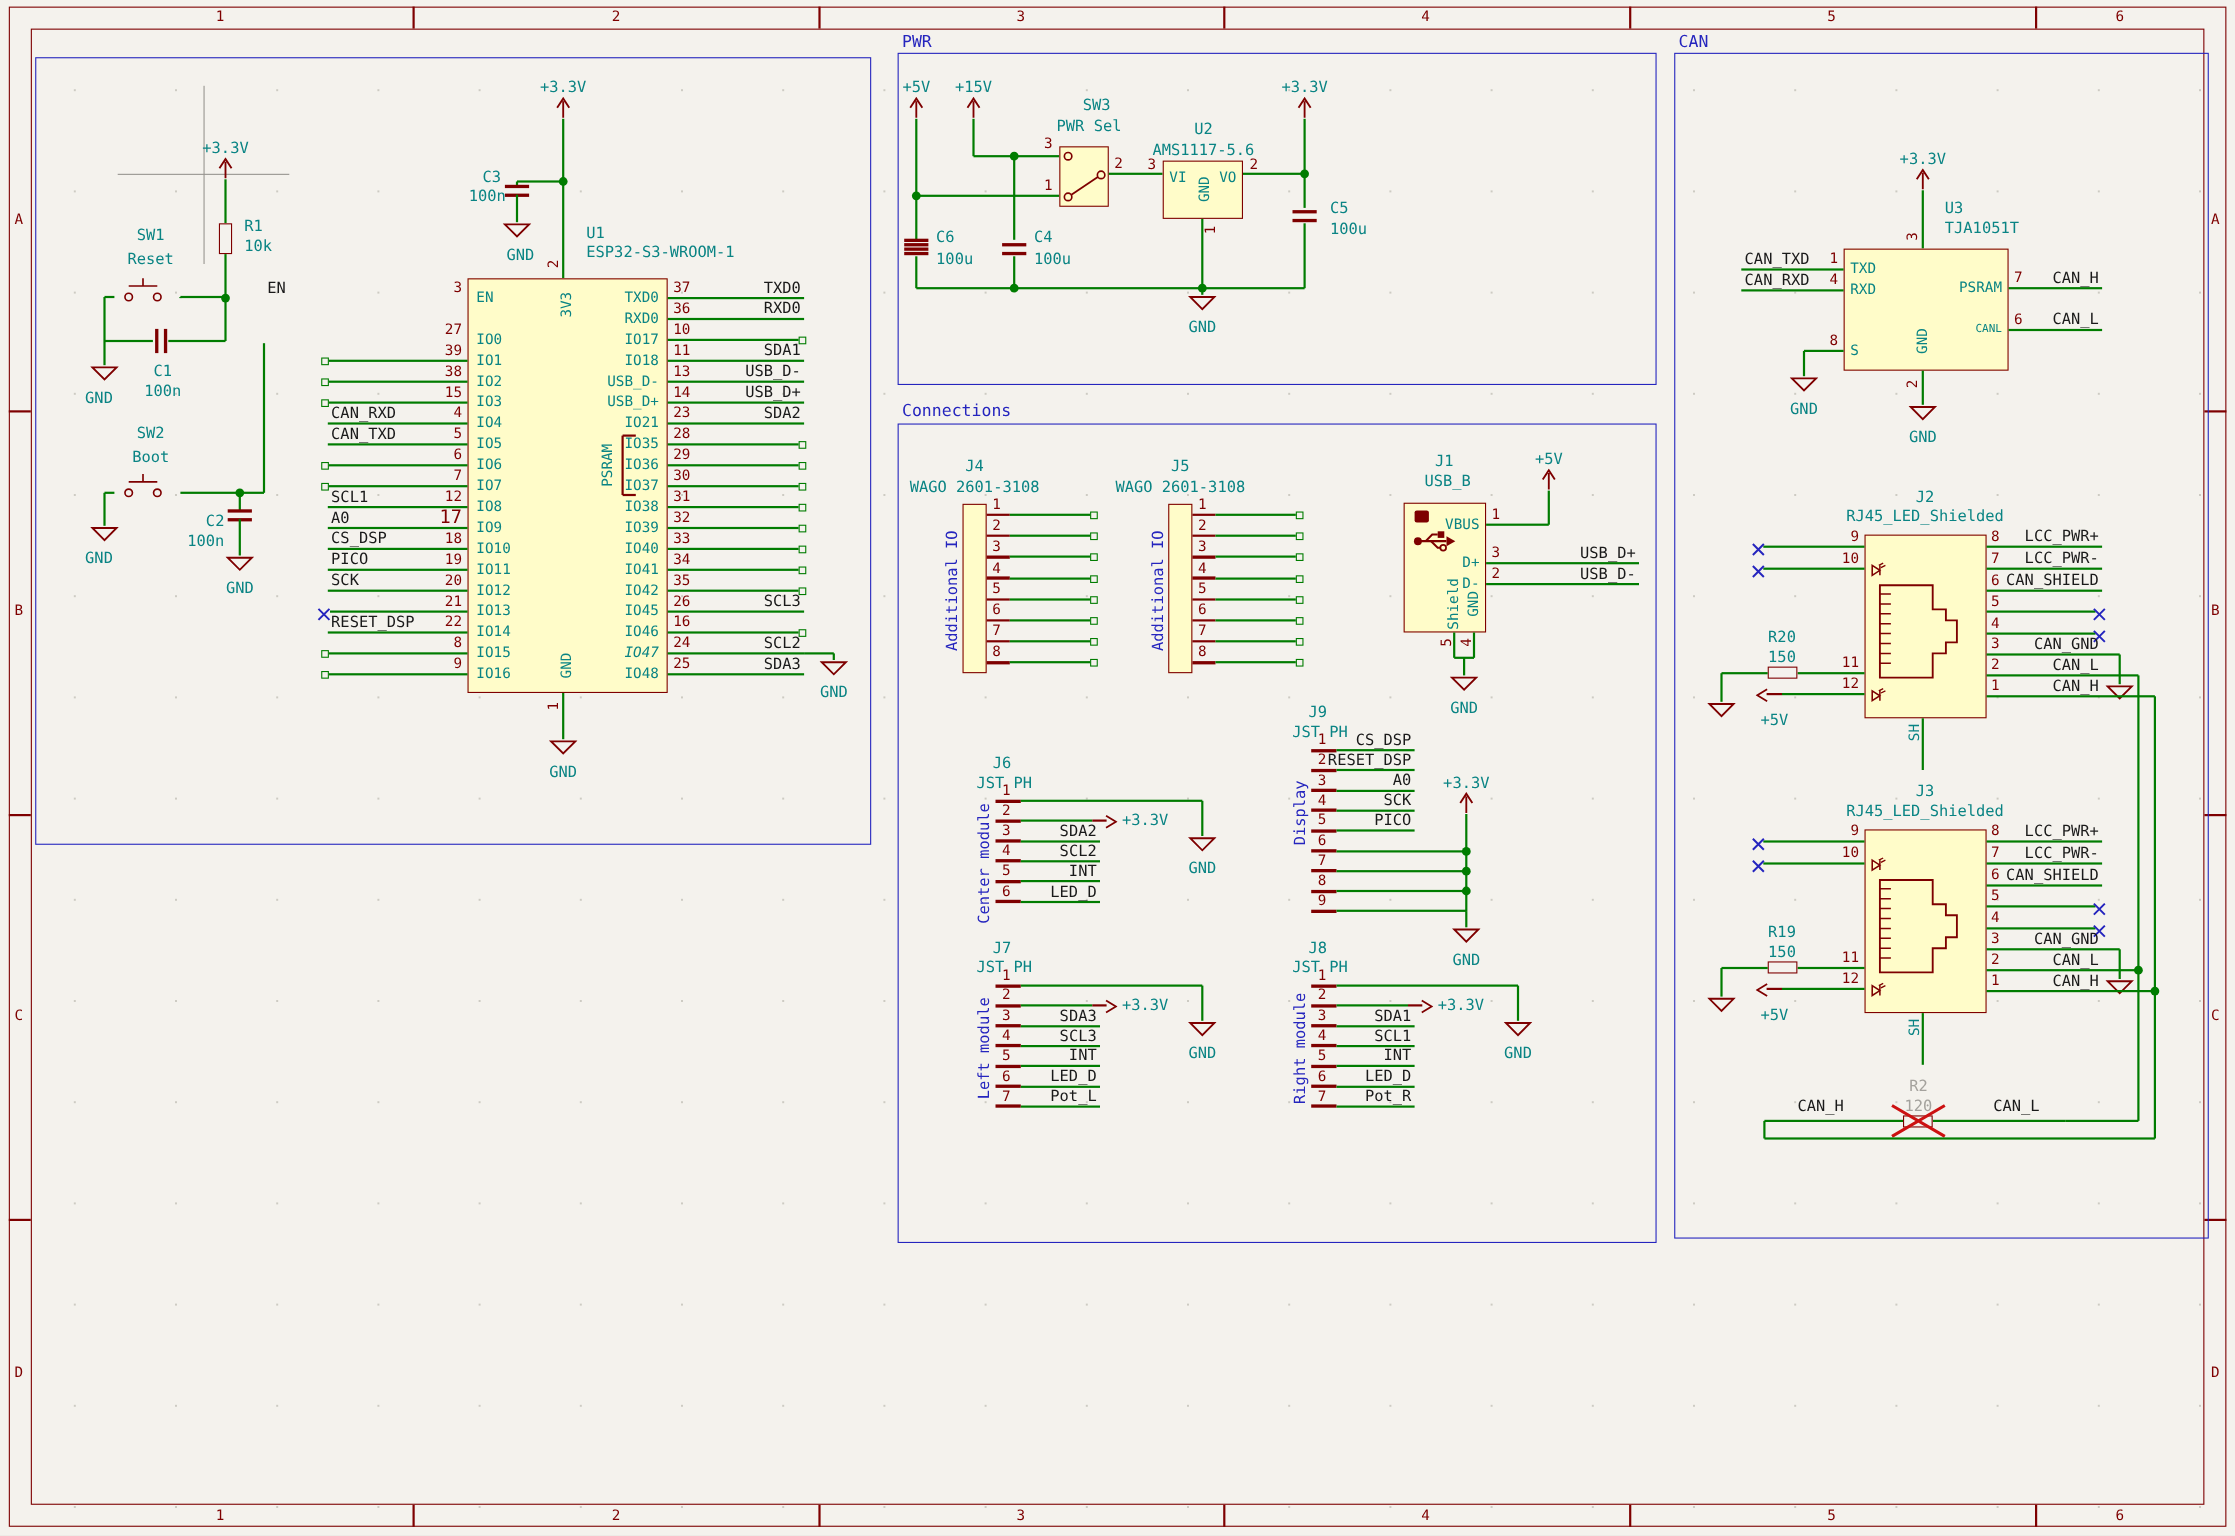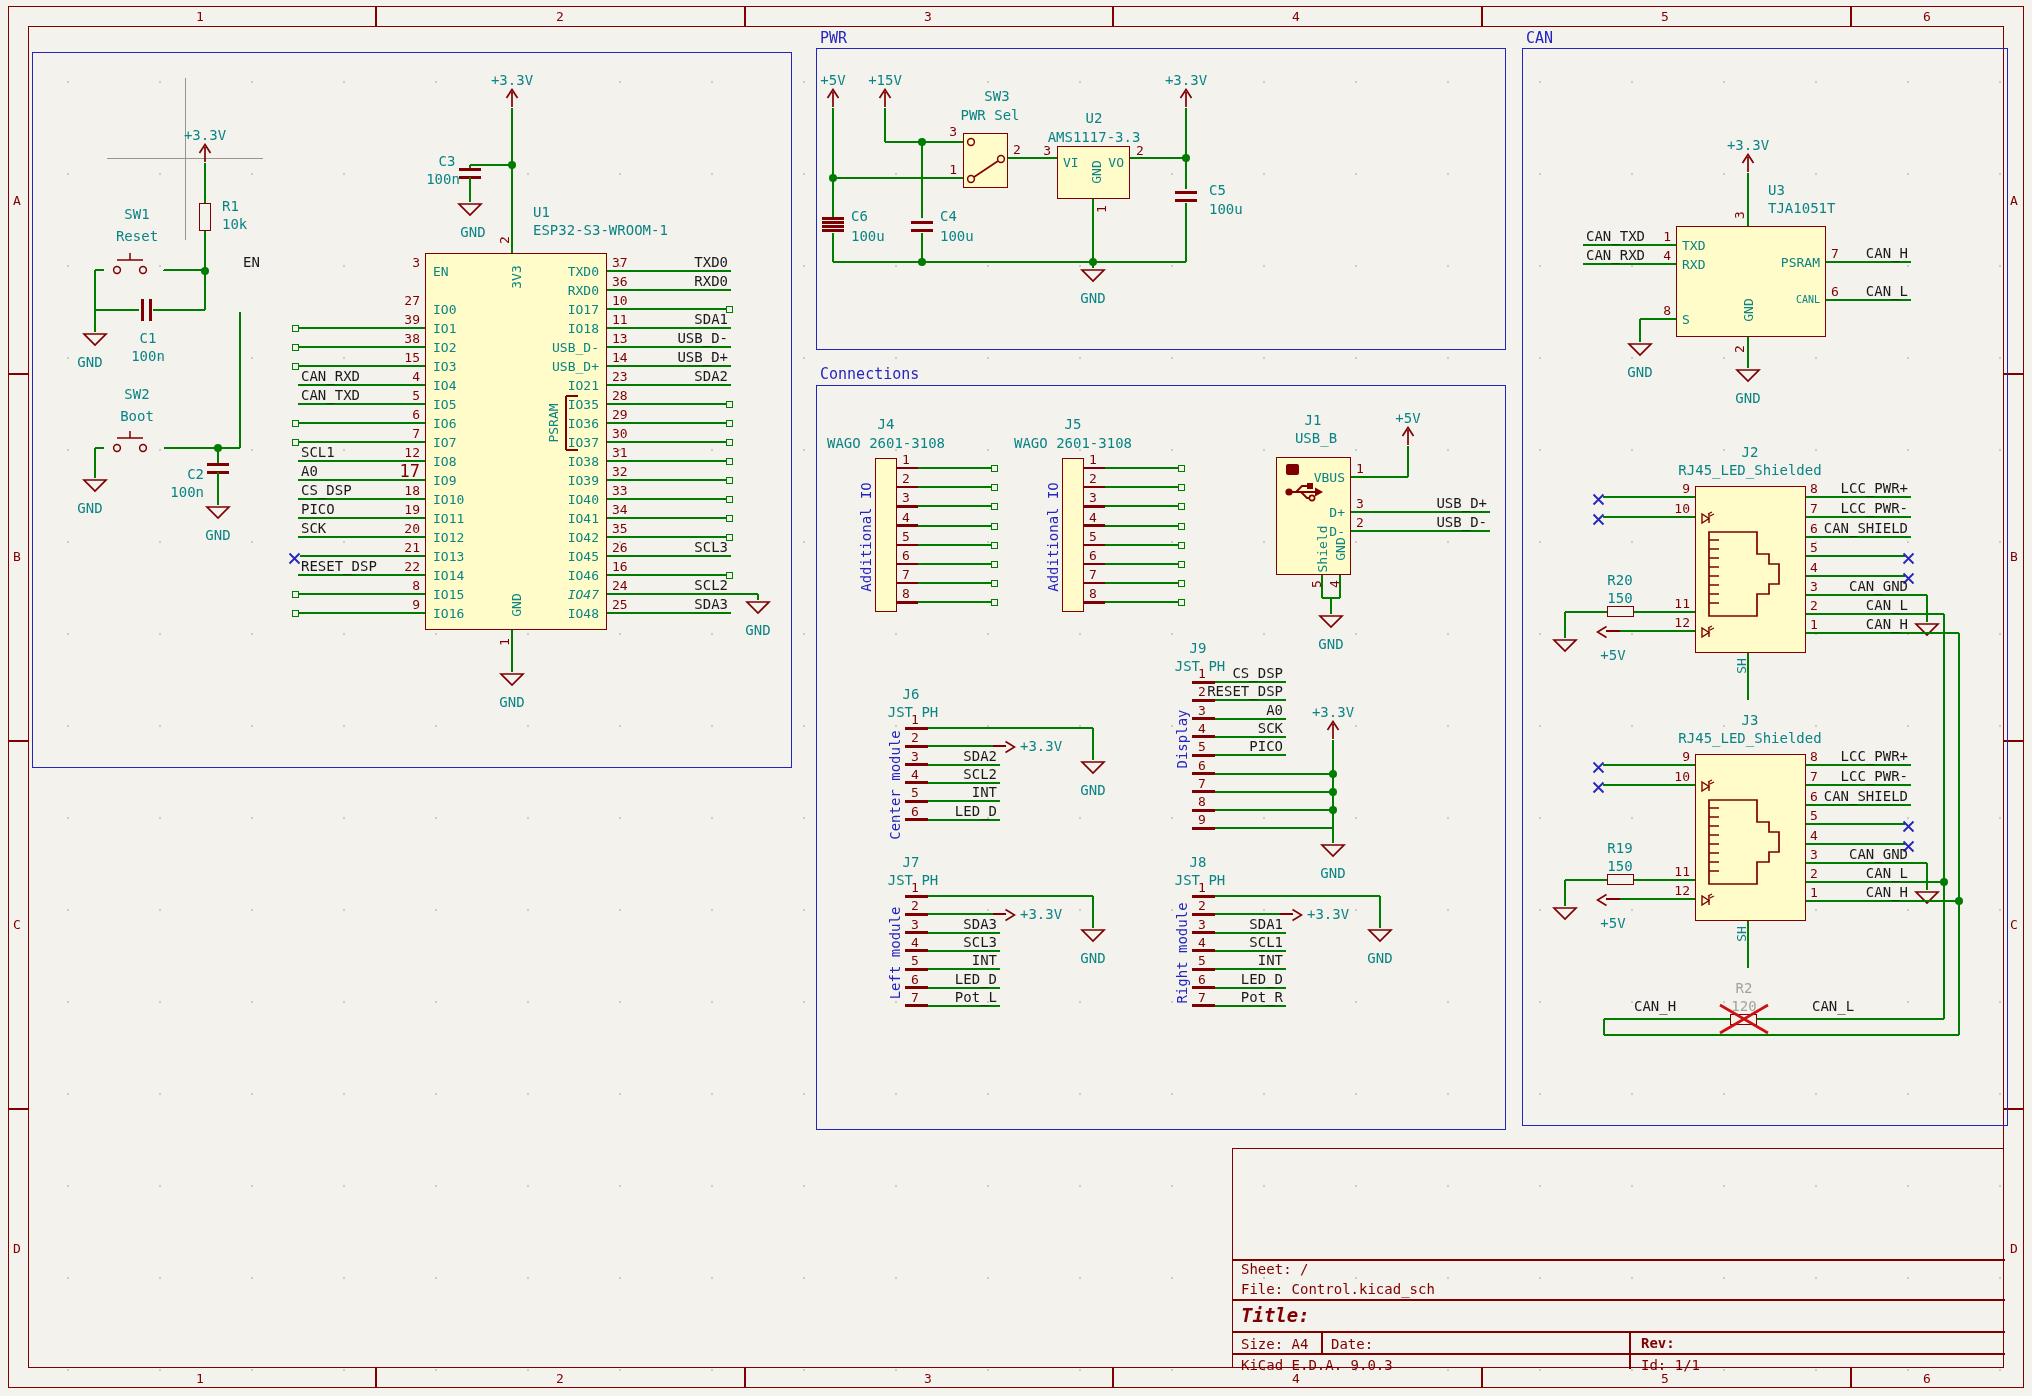--- a/index.html
+++ b/index.html
@@ -355,21 +355,21 @@
           <circle cx="8" cy="9" r="3.4" fill="none" stroke="#7E0000" stroke-width="1.5"></circle>
           <circle cx="8" cy="46" r="3.4" fill="none" stroke="#7E0000" stroke-width="1.5"></circle>
           <circle cx="38" cy="26" r="3.4" fill="none" stroke="#7E0000" stroke-width="1.5"></circle>
           <path d="M11 44 L35 28" stroke="#7E0000" stroke-width="1.6"></path>
         </svg></div>
       <div class="t rd" style="left: 957px; top: 131px; font-size: 13px; transform: translate(-100%, -50%);">3</div>
       <div class="t rd" style="left: 957px; top: 169px; font-size: 13px; transform: translate(-100%, -50%);">1</div>
       <div class="t rd" style="left: 1013px; top: 149px; font-size: 13px; transform: translate(0px, -50%);">2</div>
       <div class="wire" style="background: rgb(0, 124, 0); left: 1008px; top: 157px; width: 49px; height: 2px;"></div>
       <div class="t tl" style="left: 1094px; top: 118px; font-size: 14px; transform: translate(-50%, -50%);">U2</div>
-      <div class="t tl" style="left: 1094px; top: 137px; font-size: 14px; transform: translate(-50%, -50%);">AMS1117-3.3</div>
+      <div class="t tl" style="left: 1094px; top: 137px; font-size: 14px; transform: translate(-50%, -50%);">AMS1117-5.6</div>
       <div class="cbody" style="left: 1057px; top: 146px; width: 73px; height: 53px;"></div>
       <div class="t rd" style="left: 1051px; top: 150px; font-size: 13px; transform: translate(-100%, -50%);">3</div>
       <div class="t tl" style="left: 1063px; top: 162px; font-size: 13px; transform: translate(0px, -50%);">VI</div>
       <div class="t tl" style="left: 1124px; top: 162px; font-size: 13px; transform: translate(-100%, -50%);">VO</div>
       <div class="t rd" style="left: 1136px; top: 150px; font-size: 13px; transform: translate(0px, -50%);">2</div>
       <div class="t tl" style="left: 1096px; top: 172px; font-size: 13px; transform: translate(-50%, -50%) rotate(-90deg);">GND</div>
       <div class="t rd" style="left: 1101px; top: 209px; font-size: 13px; transform: translate(-50%, -50%) rotate(-90deg);">1</div>
       <div class="wire" style="background: rgb(0, 124, 0); left: 1130px; top: 157px; width: 56px; height: 2px;"></div>
       <div class="dotj" style="left: 1182px; top: 154px;"></div>
       <div class="t tl" style="left: 1186px; top: 80px; font-size: 14px; transform: translate(-50%, -50%);">+3.3V</div>
@@ -871,29 +871,13 @@
       <div class="sym" style="left: 1716px; top: 1001px;"><svg width="56" height="36" viewBox="0 0 56 36">
           <path d="M4 4 L52 32 M52 4 L4 32" stroke="#CC1111" stroke-width="2.8"></path>
         </svg></div>
       <div class="t bk" style="left: 1634px; top: 1006px; font-size: 14px; transform: translate(0px, -50%);">CAN_H</div>
       <div class="t bk" style="left: 1812px; top: 1006px; font-size: 14px; transform: translate(0px, -50%);">CAN_L</div>
       <div class="wire" style="background: rgb(0, 124, 0); left: 1878px; top: 1018px; width: 66px; height: 2px;"></div>
       <div class="wire" style="background: rgb(0, 124, 0); left: 1603px; top: 1019px; width: 2px; height: 16px;"></div>
       <div class="wire" style="background: rgb(0, 124, 0); left: 1604px; top: 1034px; width: 355px; height: 2px;"></div>
     </div>
 
-  <div style="position:absolute;left:1232px;top:1148px;width:772px;height:220px;border-left:1.6px solid #7E0000;border-top:1.6px solid #7E0000;box-sizing:border-box;">
-    <div class="tbline" style="left:0;top:110px;width:772px;height:1.5px;"></div>
-    <div class="tbline" style="left:0;top:150px;width:772px;height:1.5px;"></div>
-    <div class="tbline" style="left:0;top:182px;width:772px;height:1.5px;"></div>
-    <div class="tbline" style="left:0;top:204px;width:772px;height:1.5px;"></div>
-    <div class="tbline" style="left:88px;top:182px;width:1.5px;height:22px;"></div>
-    <div class="tbline" style="left:396px;top:182px;width:1.5px;height:38px;"></div>
-    <div class="tb-text" style="left:8px;top:113px;">Sheet: /</div>
-    <div class="tb-text" style="left:8px;top:133px;">File: Control.kicad_sch</div>
-    <div class="tb-text" style="left:8px;top:157px;font-size:19px;font-weight:bold;font-style:italic;">Title:</div>
-    <div class="tb-text" style="left:8px;top:188px;">Size: A4</div>
-    <div class="tb-text" style="left:98px;top:188px;">Date:</div>
-    <div class="tb-text" style="left:408px;top:187px;font-weight:bold;">Rev:</div>
-    <div class="tb-text" style="left:8px;top:209px;">KiCad E.D.A. 9.0.3</div>
-    <div class="tb-text" style="left:408px;top:209px;">Id: 1/1</div>
-  </div>
 </div>
 
 </body></html>

